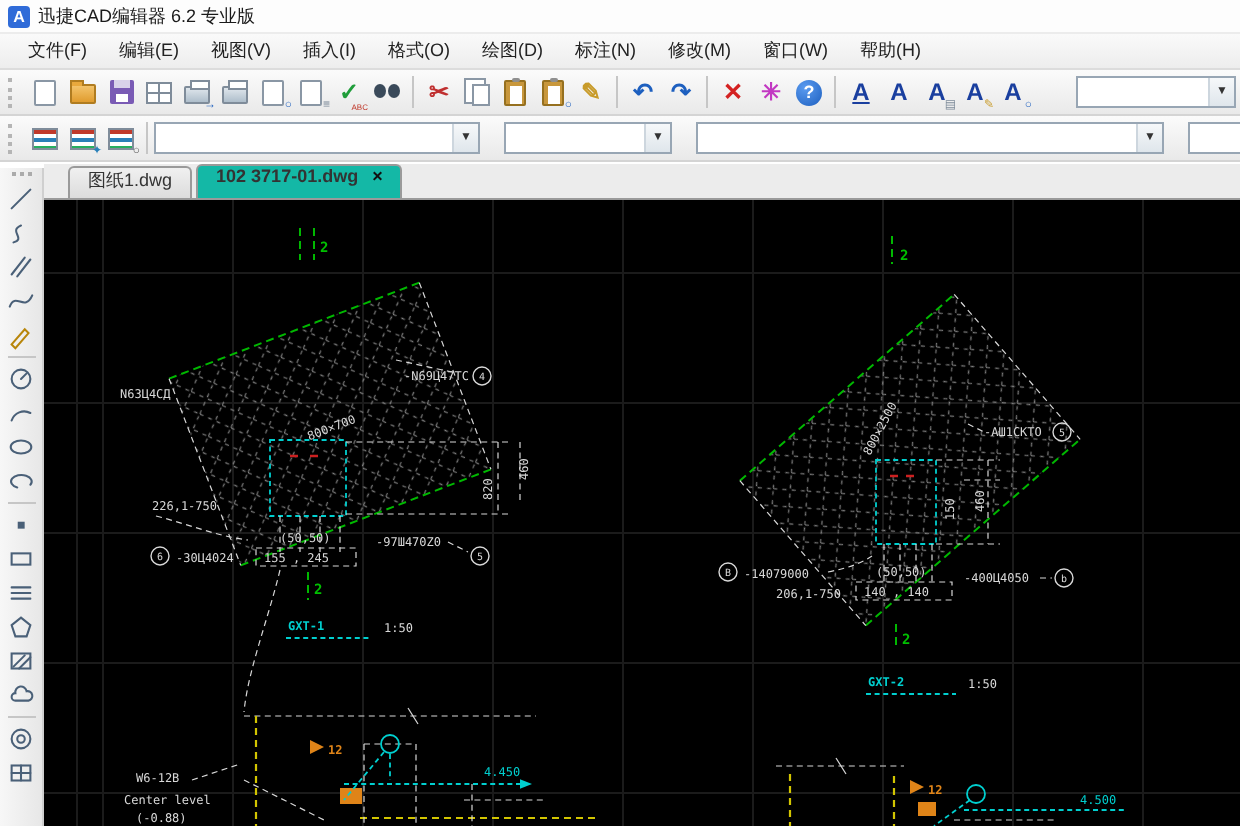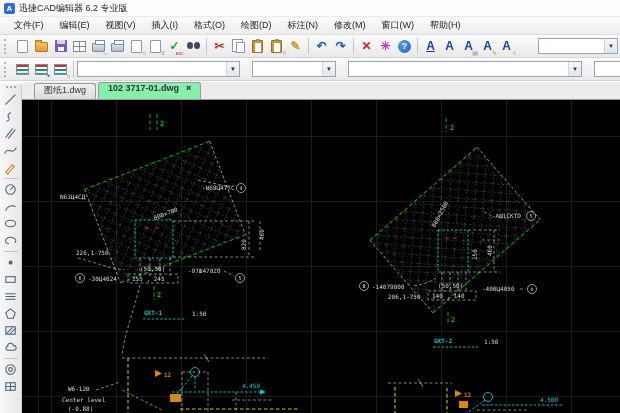--- a/index.html
+++ b/index.html
@@ -40,21 +40,21 @@
   .i-clip::before{content:"";position:absolute;left:2px;top:2px;width:6px;height:9px;background:#fff}
   .i-clip::after{content:"";position:absolute;left:3px;top:-2px;width:4px;height:2px;background:#8f8f8f;border-radius:1px}
   .i-help{width:13px;height:13px;border-radius:50%;background:radial-gradient(circle at 35% 30%,#5a9bf0,#1d5fbf);color:#fff;font-size:9px;font-weight:bold;display:flex;align-items:center;justify-content:center}
   .i-layers{width:13px;height:11px;background:#fff;border:1px solid #7f8c9a;background-image:linear-gradient(to bottom,#c0392b 0 2px,transparent 2px 4px,#2980b9 4px 6px,transparent 6px 8px,#27ae60 8px 10px,transparent 10px)}
   .combo{height:16px;background:#fff;border:1px solid #98a6b4;display:flex;align-items:center;justify-content:space-between;font-size:8px;flex:none;padding-left:3px}
   .combo .arr{width:13px;height:100%;display:flex;align-items:center;justify-content:center;color:#333;font-size:6px;border-left:1px solid #cdd6de;background:linear-gradient(#f6f8fa,#dfe6ec)}
 
   
   .tabbar{position:absolute;left:22px;top:82px;right:0;height:18px;background:#ececec;border-bottom:1px solid #9a9a9a;display:flex;align-items:flex-end;padding-left:12px}
   .tab{height:16px;padding:0 9px;font-size:9px;display:flex;border:1px solid #9a9a9a;border-bottom:none;border-radius:3px 3px 0 0;background:linear-gradient(#f0f0f0,#dcdcdc);color:#333;margin-right:2px;white-space:nowrap}
-  .tab.active{background:#86efac;font-weight:bold;height:17px}
+  .tab.active{background:#14b8a6;font-weight:bold;height:17px}
   .tab .close{margin-left:7px;font-weight:bold;font-size:9px;color:#111}
 
   
   .palette{position:absolute;left:0;top:84px;bottom:0;width:22px;background:linear-gradient(to right,#f7f7f7,#e7e7e7);border-right:1px solid #cfcfcf;display:flex;flex-direction:column;align-items:center;padding-top:2px;overflow:hidden}
   .pgrip{width:10px;height:3px;border-top:2px dotted #ababab;margin-bottom:2px;flex:none}
   .ptool{width:18px;height:17px;display:flex;align-items:center;justify-content:center;flex:none}
   .psep{width:14px;height:1px;background:#c6c6c6;margin:2px 0;flex:none}
 
   
   .canvas{position:absolute;left:22px;top:100px;right:0;bottom:0;background:#000;background-image:repeating-linear-gradient(to right,#1b1b1b 0 1px,transparent 1px 65px),repeating-linear-gradient(to bottom,#1b1b1b 0 1px,transparent 1px 65px);background-position:29px 36px}

